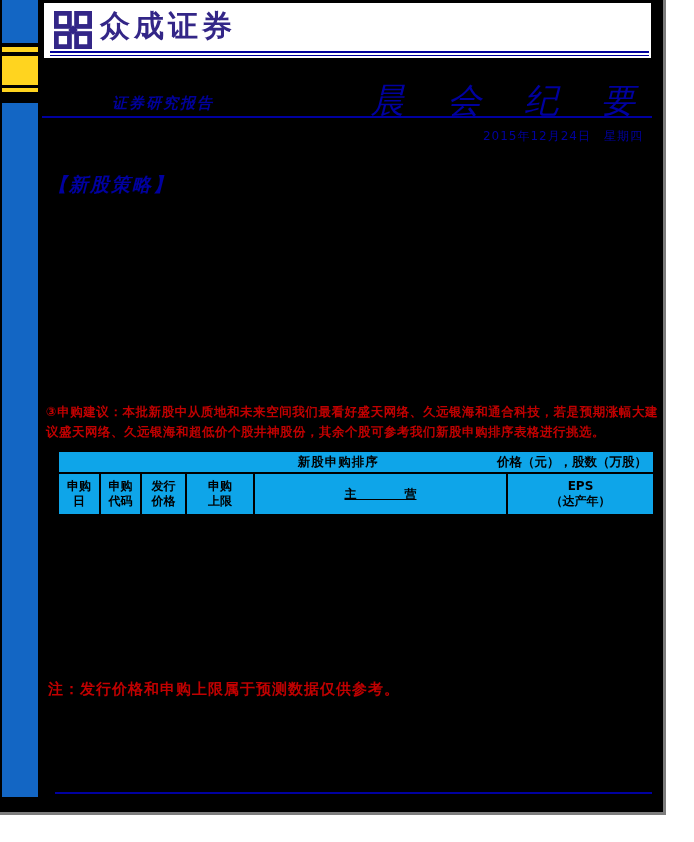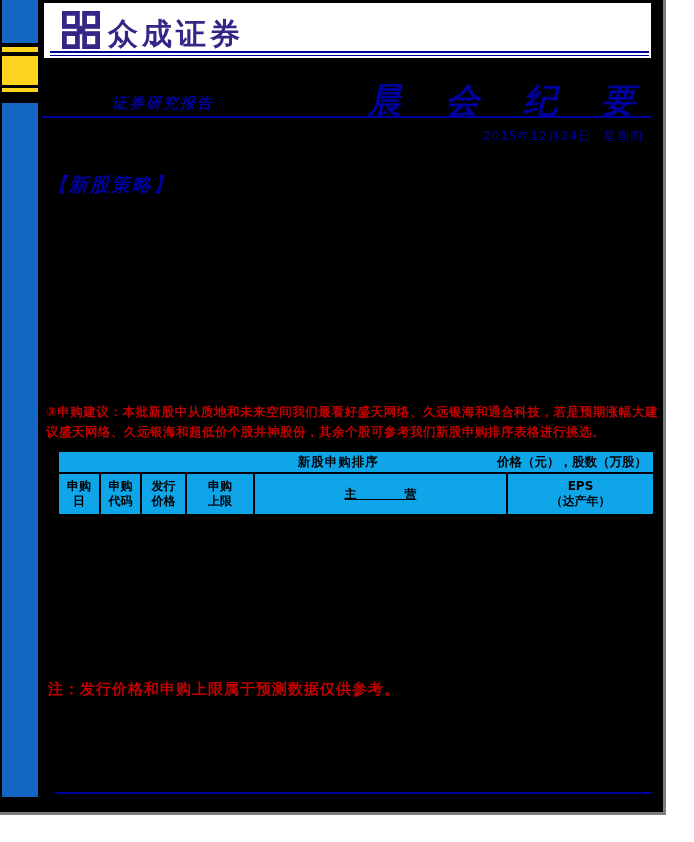--- a/index.html
+++ b/index.html
@@ -9,29 +9,29 @@
         border-right:3px solid #7d7d7d;border-bottom:3px solid #7d7d7d;}
   
   .strip{position:absolute;left:2px;width:36px;}
   .strip.blue-top{top:0;height:43px;background:#1366c4;}
   .strip.yellow-thin1{top:47px;height:5px;background:#ffd41f;}
   .strip.yellow-big{top:56px;height:29px;background:#ffd41f;}
   .strip.yellow-thin2{top:88px;height:4px;background:#ffd41f;}
   .strip.blue-long{top:103px;height:694px;background:#1366c4;}
   
   .brandbox{position:absolute;left:44px;top:3px;width:607px;height:55px;background:#ffffff;}
-  .brandrow{position:absolute;left:18px;top:8px;display:flex;align-items:flex-end;gap:8px;}
+  .brandrow{position:absolute;left:10px;top:8px;display:flex;align-items:flex-start;gap:8px;}
   .brandname{font-size:30px;font-weight:bold;color:#332687;letter-spacing:4px;line-height:1;}
   .dbl-line{position:absolute;left:6px;right:2px;bottom:2px;}
   .dbl-line .l1{height:2px;background:#00009b;}
   .dbl-line .l2{height:1px;background:#00009b;margin-top:2px;}
   
   .report-type{position:absolute;left:112px;top:94px;font-size:15px;font-weight:bold;
                font-style:italic;color:#00009b;letter-spacing:2px;}
-  .main-title{position:absolute;right:12px;top:78px;font-size:34px;font-weight:bold;
+  .main-title{position:absolute;right:12px;top:78px;font-size:34px;font-weight:normal;
               font-style:italic;color:#0000a0;letter-spacing:16px;white-space:nowrap;margin-left:46px;}
   .head-rule{position:absolute;left:42px;top:116px;width:610px;height:2px;background:#0000a0;}
   .date-line{position:absolute;right:20px;top:128px;font-size:12px;font-weight:normal;
              color:#0000a0;letter-spacing:1px;}
   .section-title{position:absolute;left:48px;top:172px;font-size:19px;font-weight:bold;
                  font-style:italic;color:#0000a0;letter-spacing:2px;}
   
   .advice{position:absolute;left:46px;top:402px;width:612px;font-size:12.5px;font-weight:bold;
           color:#c00000;line-height:20px;text-align:justify;letter-spacing:0.5px;}
   

